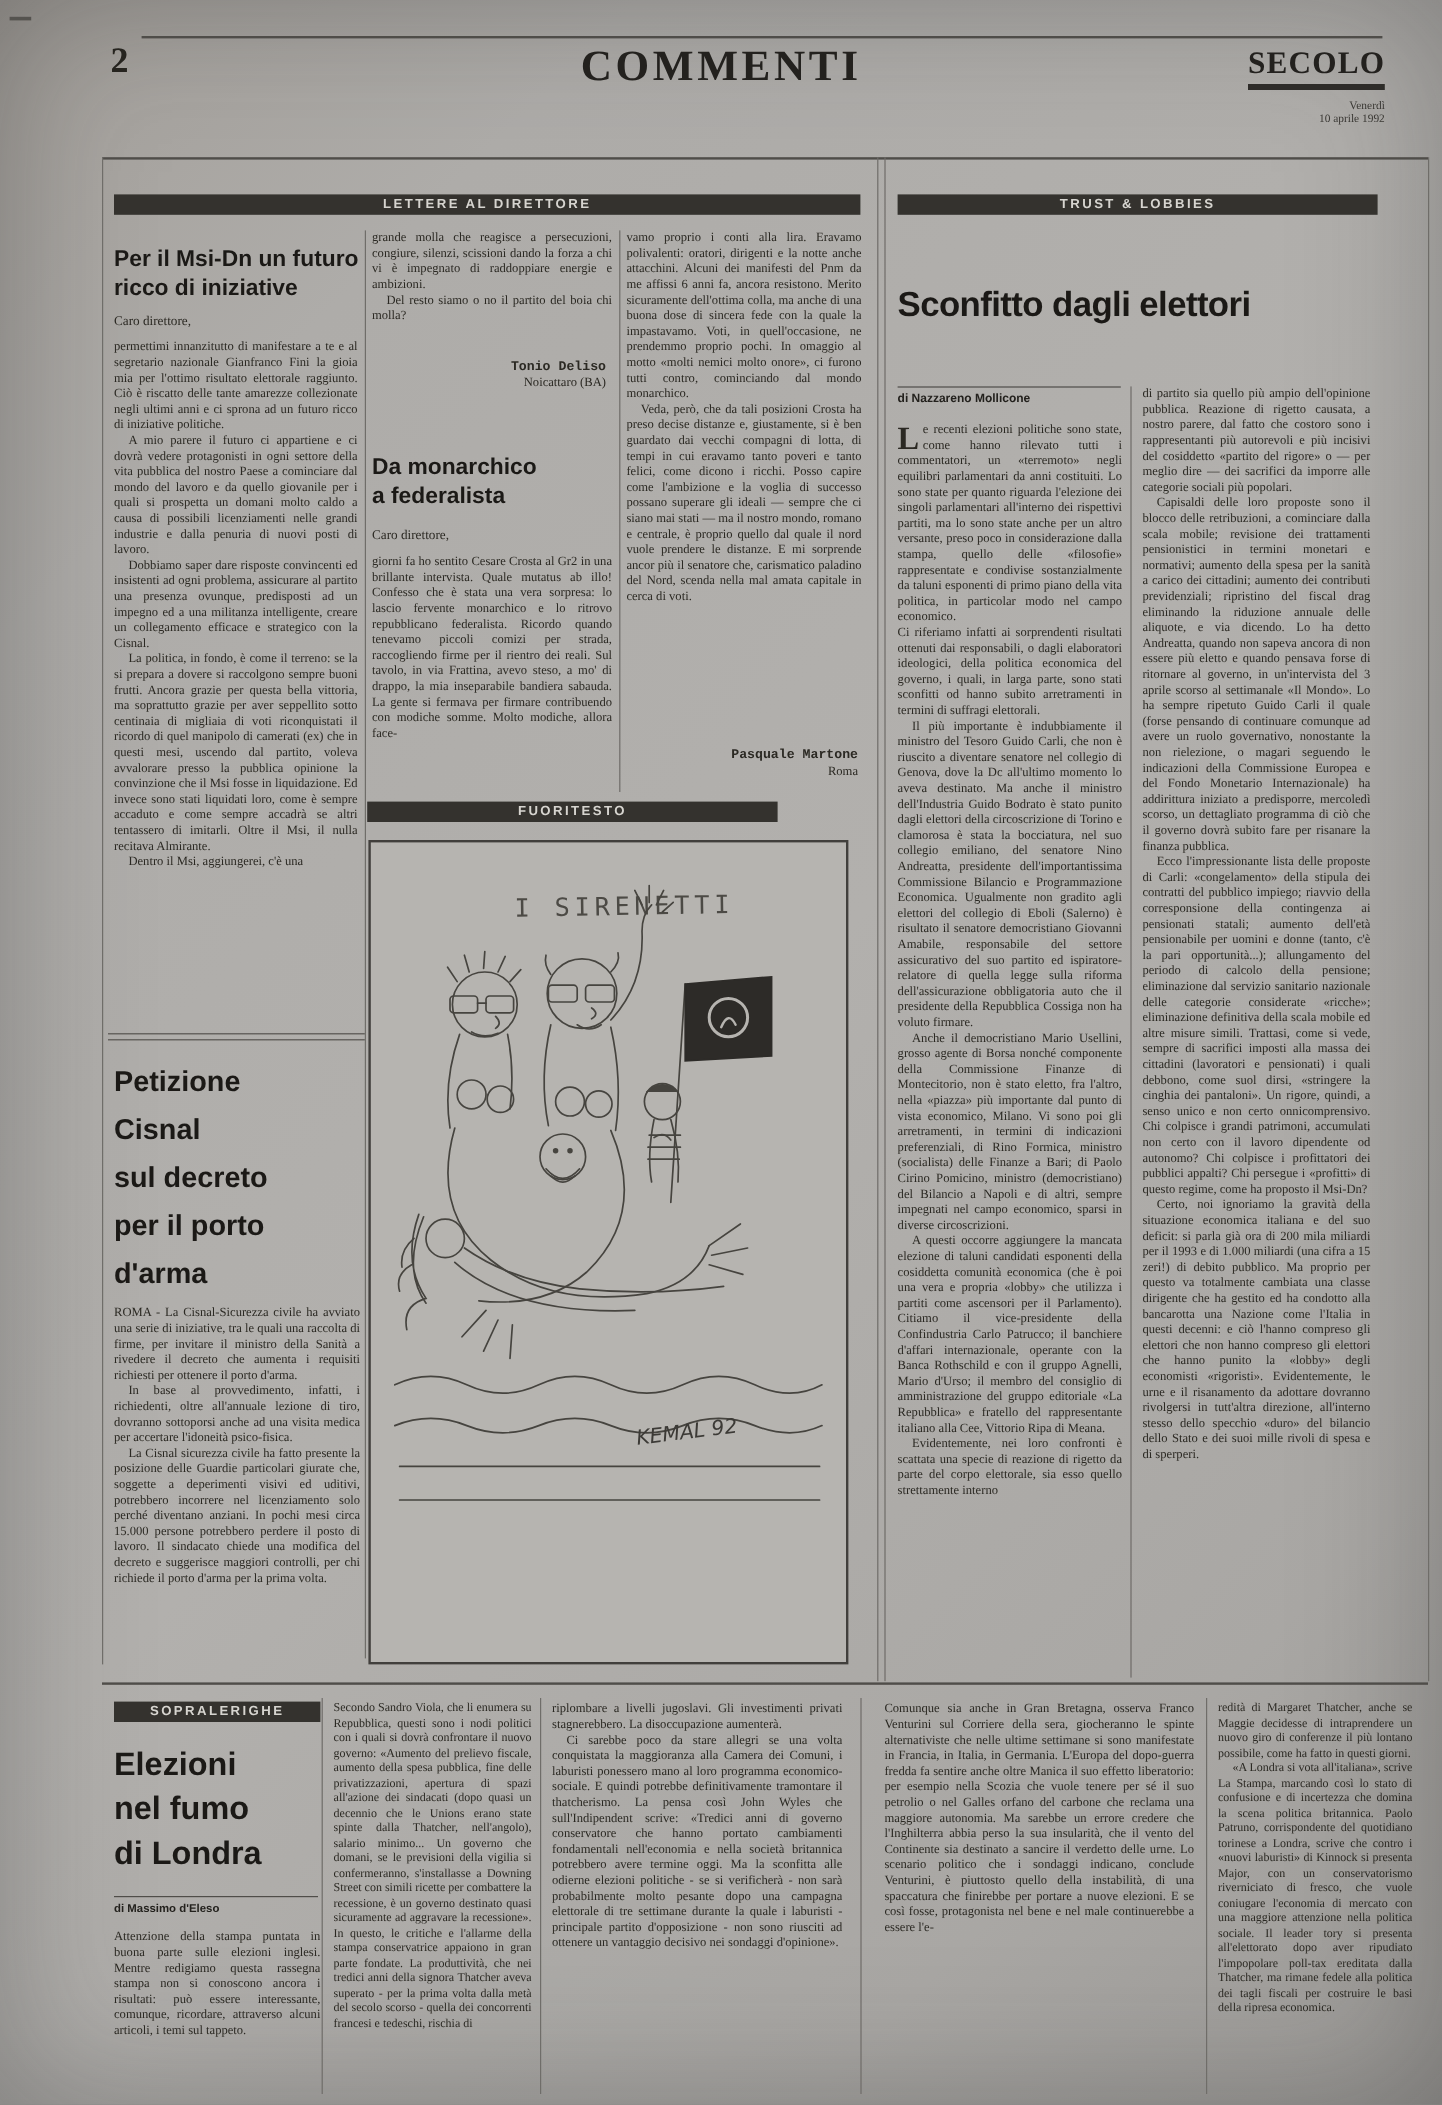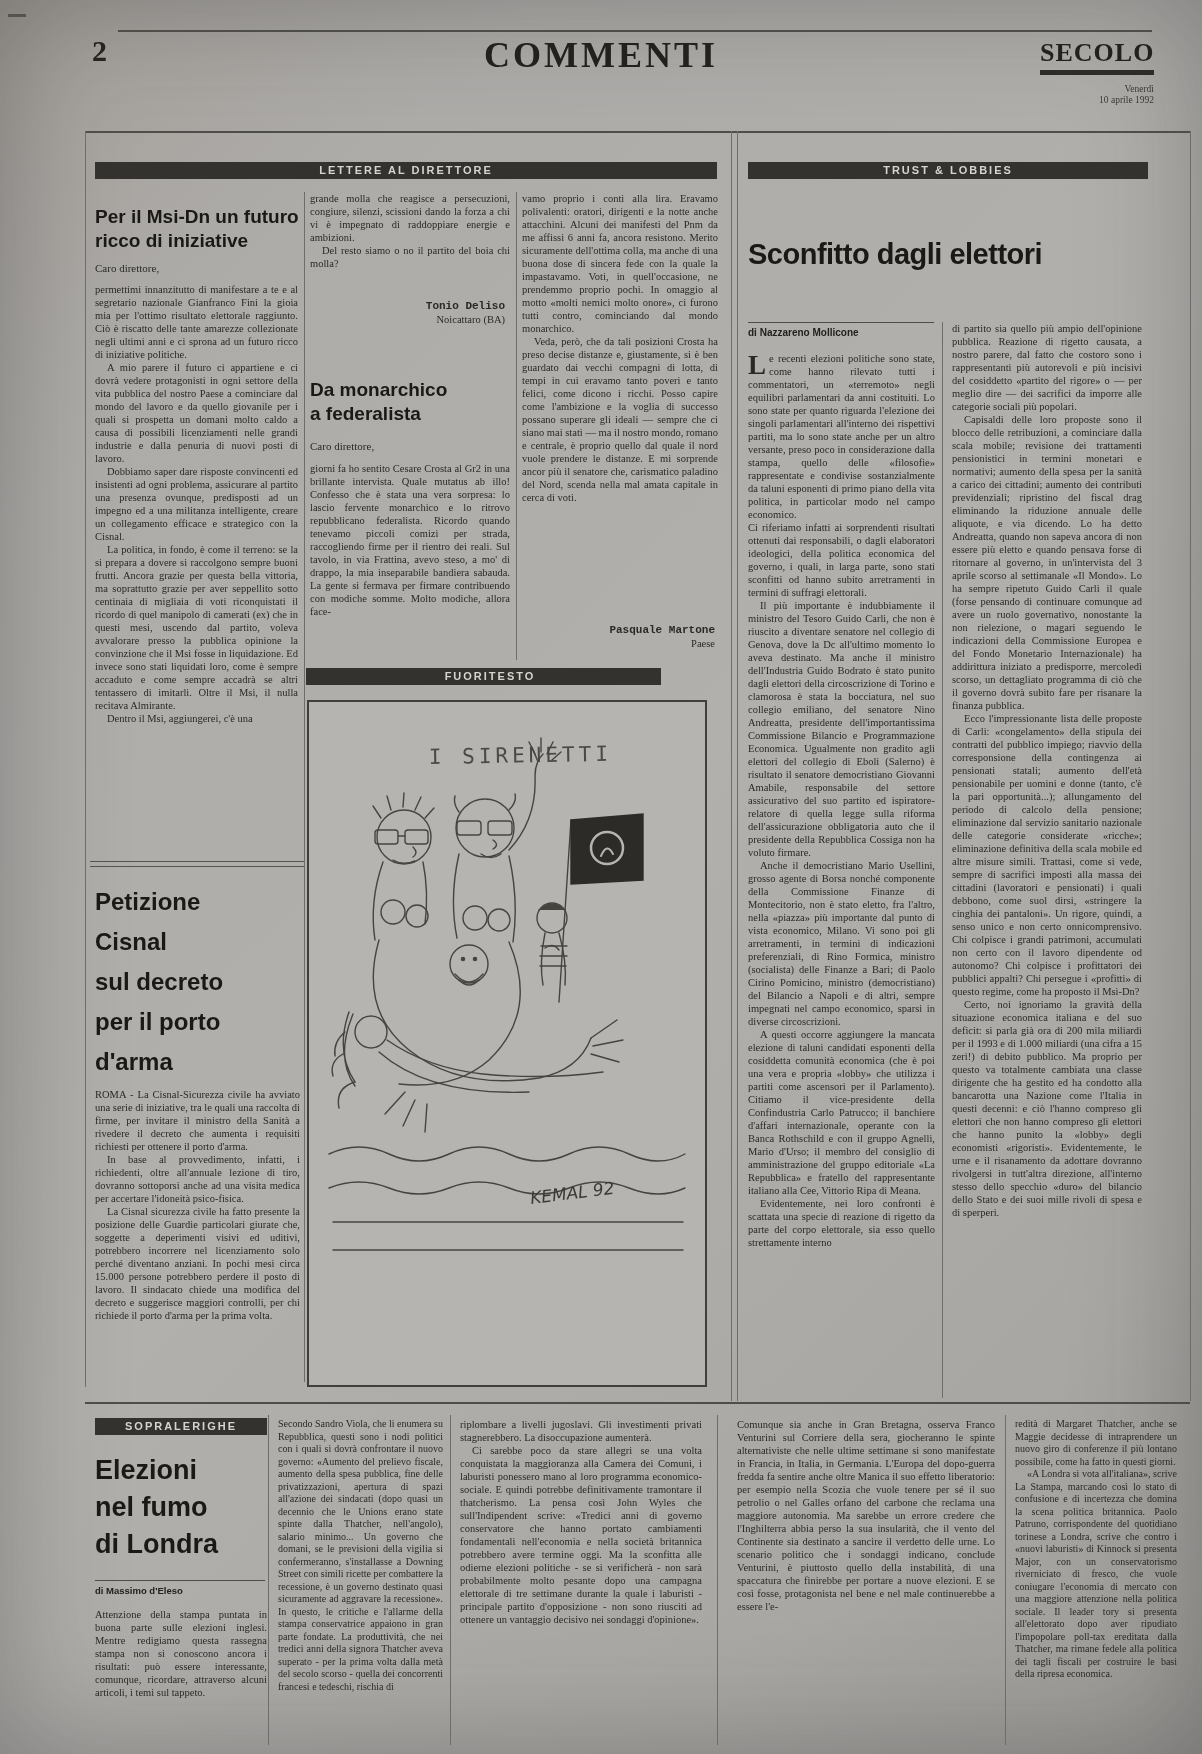--- a/index.html
+++ b/index.html
@@ -95,23 +95,23 @@
   <div class="abs salutation" style="left:310px;top:440px;width:200px;">Caro direttore,</div>
   <div class="abs body-col" style="left:310px;top:462px;width:200px;height:198px;">
       <p class="para">giorni fa ho sentito Cesare Crosta al Gr2 in una brillante intervista. Quale mutatus ab illo! Confesso che è stata una vera sorpresa: lo lascio fervente monarchico e lo ritrovo repubblicano federalista. Ricordo quando tenevamo piccoli comizi per strada, raccogliendo firme per il rientro dei reali. Sul tavolo, in via Frattina, avevo steso, a mo' di drappo, la mia inseparabile bandiera sabauda. La gente si fermava per firmare contribuendo con modiche somme. Molto modiche, allora face-</p>
     </div>
 
   <div class="abs body-col" style="left:522px;top:192px;width:196px;height:428px;">
       <p class="para">vamo proprio i conti alla lira. Eravamo polivalenti: oratori, dirigenti e la notte anche attacchini. Alcuni dei manifesti del Pnm da me affissi 6 anni fa, ancora resistono. Merito sicuramente dell'ottima colla, ma anche di una buona dose di sincera fede con la quale la impastavamo. Voti, in quell'occasione, ne prendemmo proprio pochi. In omaggio al motto «molti nemici molto onore», ci furono tutti contro, cominciando dal mondo monarchico.</p>
       <p class="para">Veda, però, che da tali posizioni Crosta ha preso decise distanze e, giustamente, si è ben guardato dai vecchi compagni di lotta, di tempi in cui eravamo tanto poveri e tanto felici, come dicono i ricchi. Posso capire come l'ambizione e la voglia di successo possano superare gli ideali — sempre che ci siano mai stati — ma il nostro mondo, romano e centrale, è proprio quello dal quale il nord vuole prendere le distanze. E mi sorprende ancor più il senatore che, carismatico paladino del Nord, scenda nella mal amata capitale in cerca di voti.</p>
     </div>
   <div class="abs sig" style="left:522px;top:624px;width:193px;">Pasquale Martone</div>
-  <div class="abs sig-place" style="left:522px;top:638px;width:193px;">Paese</div>
-
-  <div class="abs bar" style="left:306px;top:668px;width:342px;padding-left:13px;">FUORITESTO</div>
+  <div class="abs sig-place" style="left:522px;top:638px;width:193px;">Roma</div>
+
+  <div class="abs bar" style="left:306px;top:668px;width:342px;">FUORITESTO</div>
   <div class="abs cartoon-box" style="left:307px;top:700px;width:396px;height:683px;">
     <svg width="396" height="683" viewBox="0 0 396 683">
       <g fill="none" stroke="#46443f" stroke-width="1.4" stroke-linecap="round">
 
         <text x="120" y="62" font-family="DejaVu Sans Mono, monospace" font-size="21" letter-spacing="4" fill="#4c4a45" stroke="none" transform="rotate(-1 120 62)">I SIRENETTI</text>
 
         <line x1="262" y1="118" x2="250" y2="300"></line>
         <path d="M262,118 L334,112 L334,178 L262,182 Z" fill="#2d2b28" stroke="#2d2b28"></path>
         <circle cx="298" cy="146" r="16" stroke="#b6b4b0" stroke-width="2.5"></circle>
         <path d="M292,154 q6,-14 12,-2" stroke="#b6b4b0" stroke-width="2"></path>

